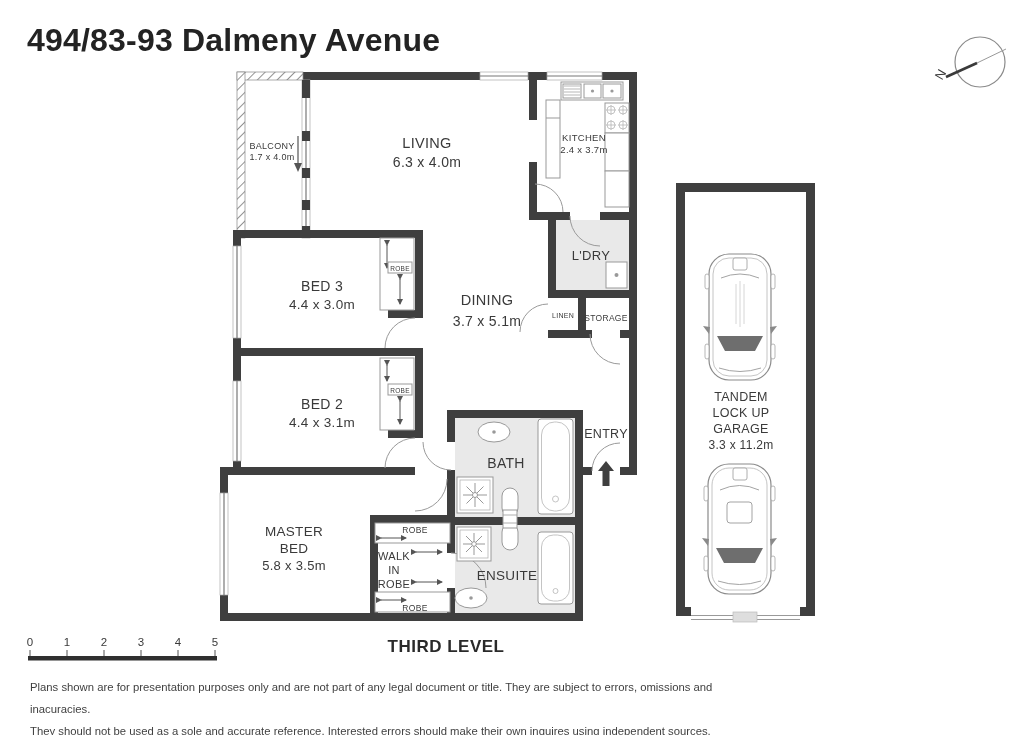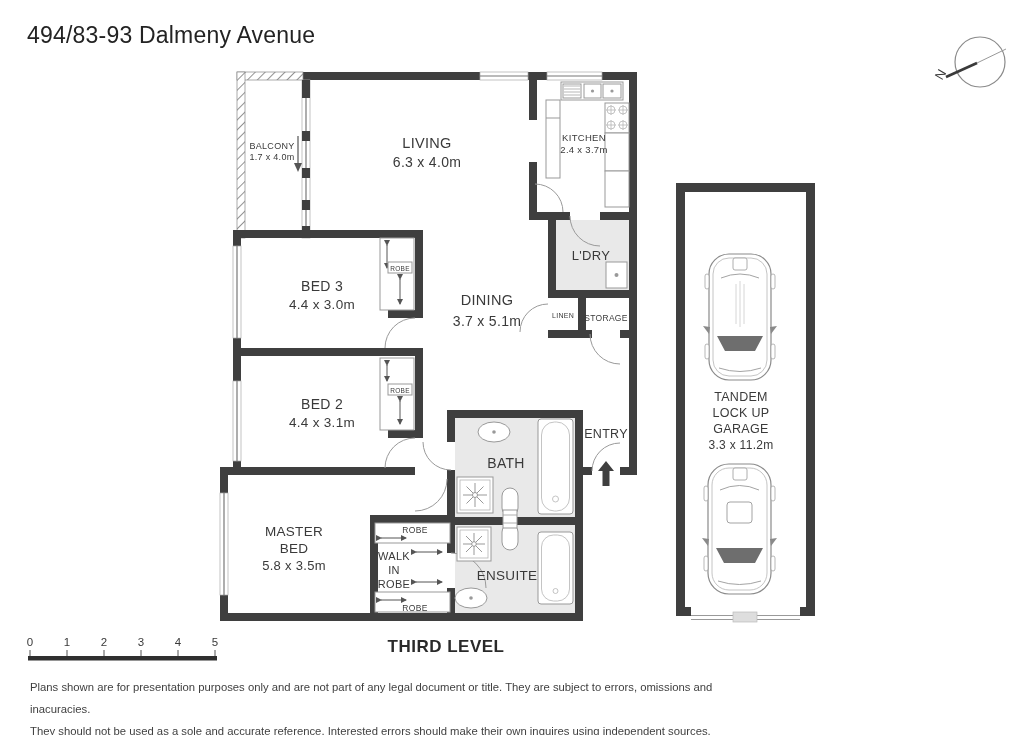--- a/index.html
+++ b/index.html
@@ -1,19 +1,19 @@
 <!DOCTYPE html>
 <html><head>
 <meta charset="utf-8">
 <style>
   html,body{margin:0;padding:0;background:#fff;}
   .stage{position:relative;width:1024px;height:735px;background:#fff;overflow:hidden;
          font-family:"Liberation Sans",sans-serif;}
   .title-block{position:absolute;left:27px;top:22px;color:#232323;}
-  .addr{font-size:23px;font-weight:400;letter-spacing:0.2px;}
+  .addr{font-size:32px;font-weight:700;letter-spacing:0.2px;}
   .suburb{font-size:28px;font-weight:700;letter-spacing:0.8px;margin-top:3px;}
   .footer{position:absolute;left:30px;top:676px;width:700px;color:#3f3f3f;
           font-size:11.3px;line-height:22px;}
   svg{position:absolute;left:0;top:0;font-family:"Liberation Sans",sans-serif;}
   .w{fill:#3f3f3f;}
   .fx{fill:#ffffff;stroke:#999;stroke-width:1;}
   .fx2{fill:none;stroke:#b5b5b5;stroke-width:0.8;}
   .door{fill:none;stroke:#9a9a9a;stroke-width:1;}
   .lbl{fill:#3a3a3a;letter-spacing:0.3px;}
   .arr{stroke:#555;stroke-width:1;}

